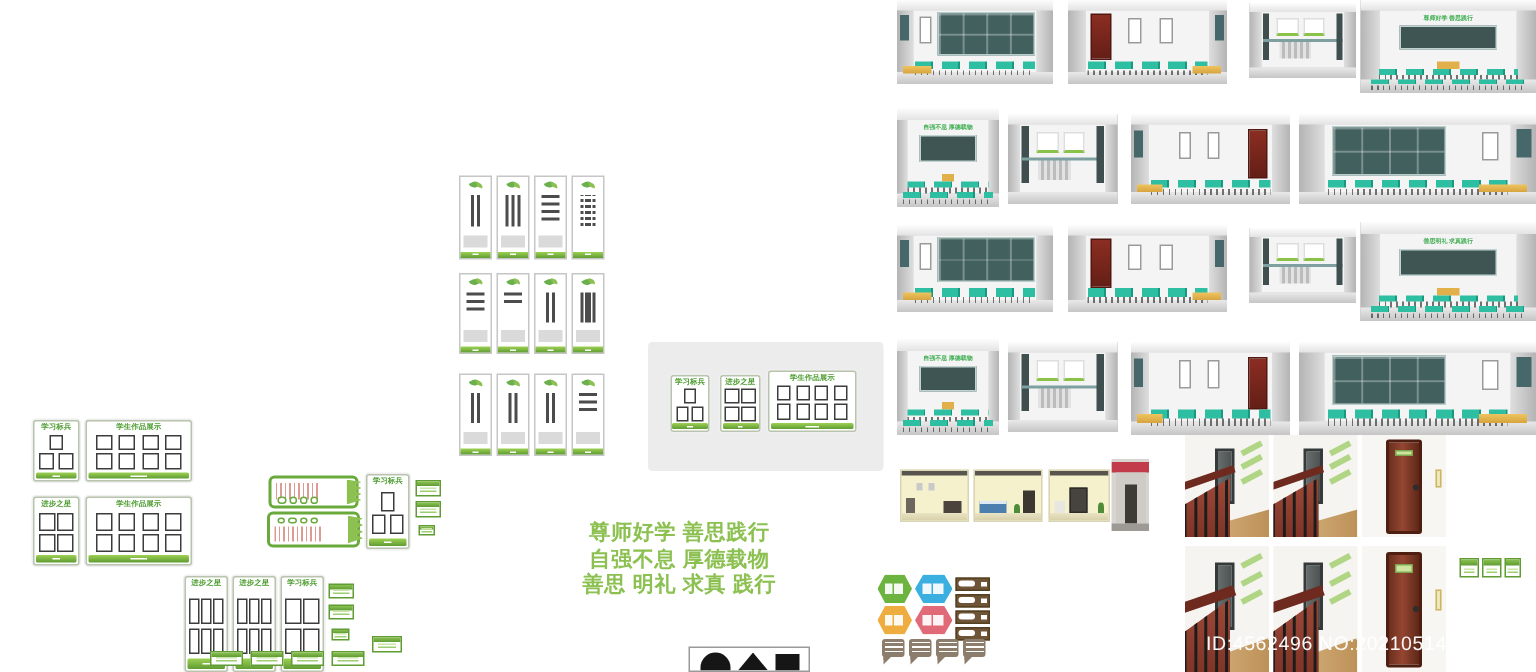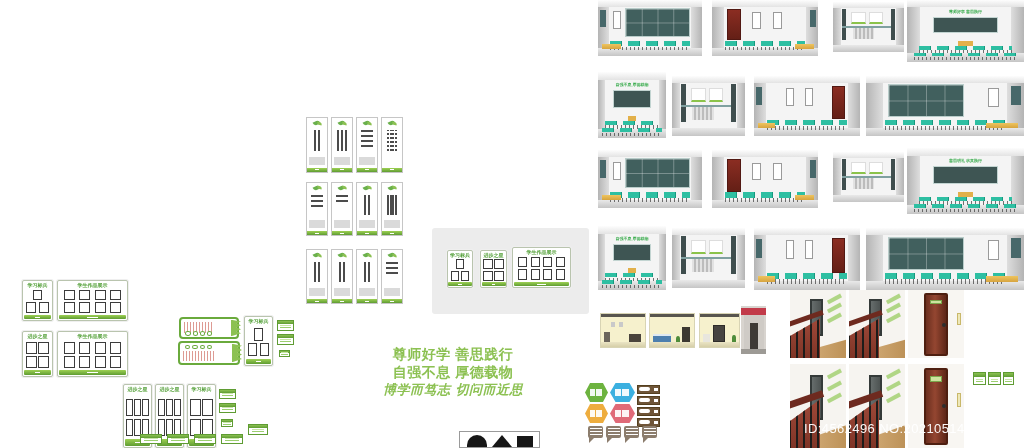--- a/index.html
+++ b/index.html
@@ -658,21 +658,21 @@
   <div class="plate abs" style="left:221px;top:419px;width:12px;height:8px"></div>
   <div class="plate abs" style="left:140px;top:434px;width:22px;height:10px"></div>
   <div class="plate abs" style="left:167px;top:434px;width:22px;height:10px"></div>
   <div class="plate abs" style="left:194px;top:434px;width:22px;height:10px"></div>
   <div class="plate abs" style="left:221px;top:434px;width:22px;height:10px"></div>
   <div class="plate abs" style="left:248px;top:424px;width:20px;height:11px"></div>
 
   <div class="slogan abs">
     <div class="l">尊师好学 善思践行</div>
     <div class="l">自强不息 厚德载物</div>
-    <div class="l l4">博学而笃志 切问而近思</div>
+    <div class="l">善思 明礼 求真 践行</div>
   </div>
 
   <div class="yroom abs" style="left:600px;top:313px;width:46px;height:35px">
       <div class="yr-roof"></div>
       <div class="yr-floor"></div>
       <div style="right: 8%; bottom: 16%; width: 28%; height: 24%; background: rgb(74, 68, 60);"></div>
       <div style="left: 22%; top: 24%; width: 10%; height: 14%; background: rgb(201, 201, 201);"></div>
       <div style="left: 40%; top: 24%; width: 10%; height: 14%; background: rgb(201, 201, 201);"></div>
       <div style="left: 6%; bottom: 16%; width: 14%; height: 30%; background: rgb(107, 101, 92);"></div>
     </div>

